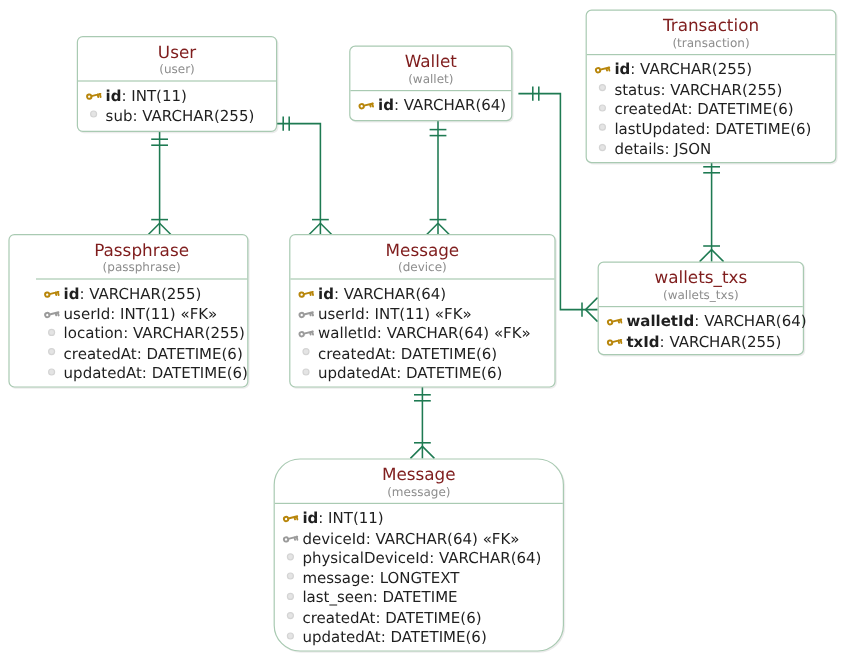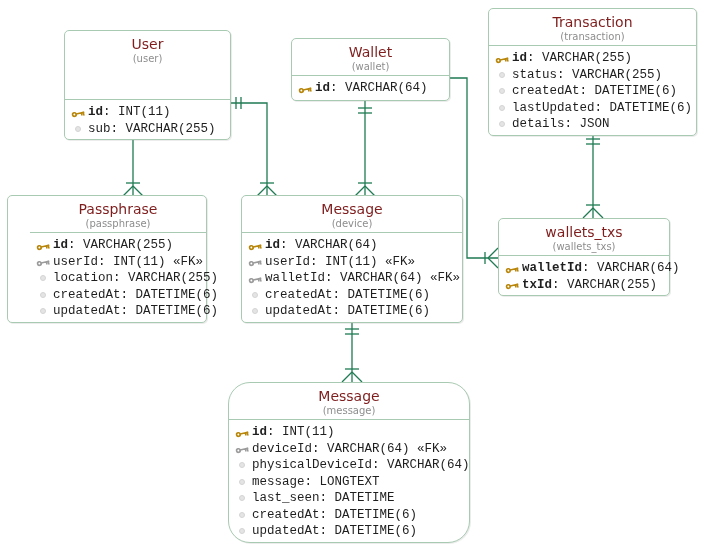--- a/index.html
+++ b/index.html
@@ -28,23 +28,23 @@
   }
   .entity-header{text-align:center;padding:4px 6px 2px;}
   .entity-title{font-weight:normal;font-size:14px;line-height:18px;color:#7f1d1d;}
   .entity-subtitle{font-size:10px;line-height:12px;color:var(--subtitle);}
   .entity-columns{
     border-top:1px solid var(--border);
     padding:4px 4px 2px 5px;
     flex:1;
   }
   .entity-row{
-    display:flex;align-items:center;
+    display:flex;
     font-size:12.5px;line-height:16.5px;
-    white-space:nowrap;color:var(--fieldtext);font-family:Liberation Mono, monospace;
+    white-space:nowrap;color:var(--fieldtext);
   }
   .row-icon{
     width:15px;min-width:15px;height:13px;
     display:inline-flex;align-items:center;justify-content:center;
     margin-right:3px;
   }
   .col-name.pk{font-weight:bold;}
   .bullet{
     width:6px;height:6px;border-radius:50%;
     background:#e4e4e4;border:1px solid #d4d4d4;
@@ -99,21 +99,21 @@
       <g stroke="#1e7a52" stroke-width="1.3" fill="none">
         <polyline points="352,316 352,382"></polyline>
         <line x1="345" y1="329" x2="359" y2="329"></line>
         <line x1="345" y1="334" x2="359" y2="334"></line>
         <line x1="345" y1="369" x2="359" y2="369"></line>
         <line x1="352" y1="372" x2="342" y2="382"></line>
         <line x1="352" y1="372" x2="362" y2="382"></line>
       </g>
     </svg>
   <div id="entities">
-      <div class="entity" style="left: 64px; top: 30px; width: 167px; min-height: 80px; gap: 32px;">
+      <div class="entity" style="left: 64px; top: 30px; width: 167px; min-height: 80px;">
         <div class="entity-header">
           <div class="entity-title">User</div>
           <div class="entity-subtitle">(user)</div>
         </div>
         <div class="entity-columns">
           <div class="entity-row">
             <span class="row-icon">
               <svg width="14" height="13" viewBox="0 0 14 13">
                 <g fill="none" stroke="#b8860b" stroke-width="1.6" stroke-linecap="round" transform="rotate(-14 7 6.5)">
                   <circle cx="3" cy="7.6" r="1.8"></circle>
@@ -126,21 +126,21 @@
           </div>
           <div class="entity-row">
             <span class="row-icon">
               <span class="bullet" style="background:#e4e4e4"></span>
             </span>
             <span class="col-name">sub</span>
             <span class="col-type">: VARCHAR(255)</span>
           </div>
         </div>
       </div>
-      <div class="entity" style="left: 291px; top: 38px; width: 159px; min-height: 63px;">
+      <div class="entity" style="left: 291px; top: 38px; width: 136px; min-height: 63px;">
         <div class="entity-header">
           <div class="entity-title">Wallet</div>
           <div class="entity-subtitle">(wallet)</div>
         </div>
         <div class="entity-columns">
           <div class="entity-row">
             <span class="row-icon">
               <svg width="14" height="13" viewBox="0 0 14 13">
                 <g fill="none" stroke="#b8860b" stroke-width="1.6" stroke-linecap="round" transform="rotate(-14 7 6.5)">
                   <circle cx="3" cy="7.6" r="1.8"></circle>

